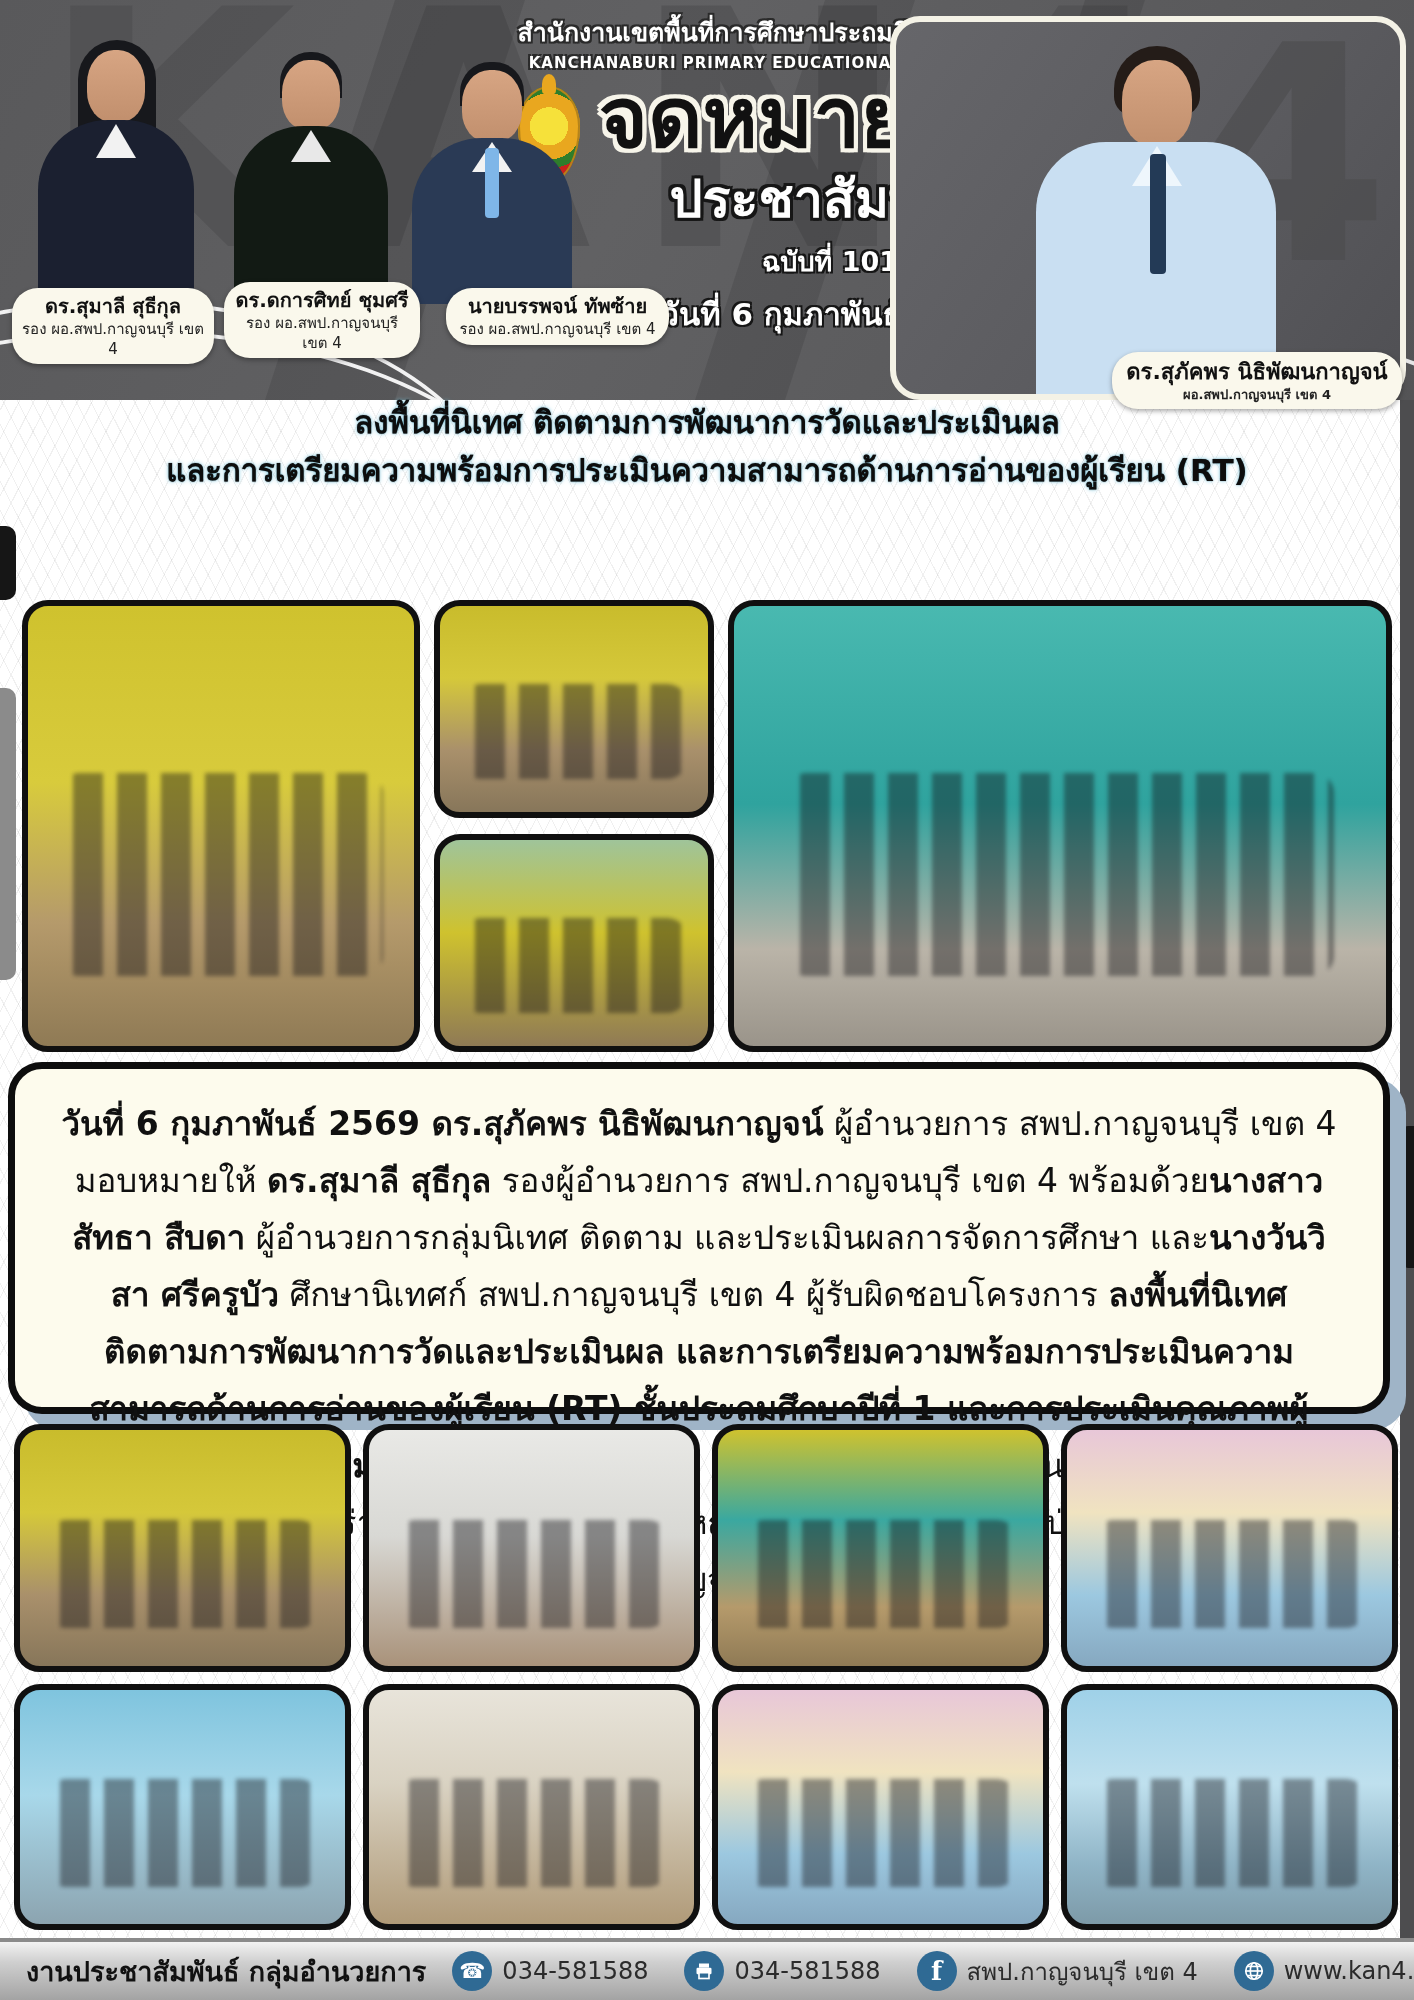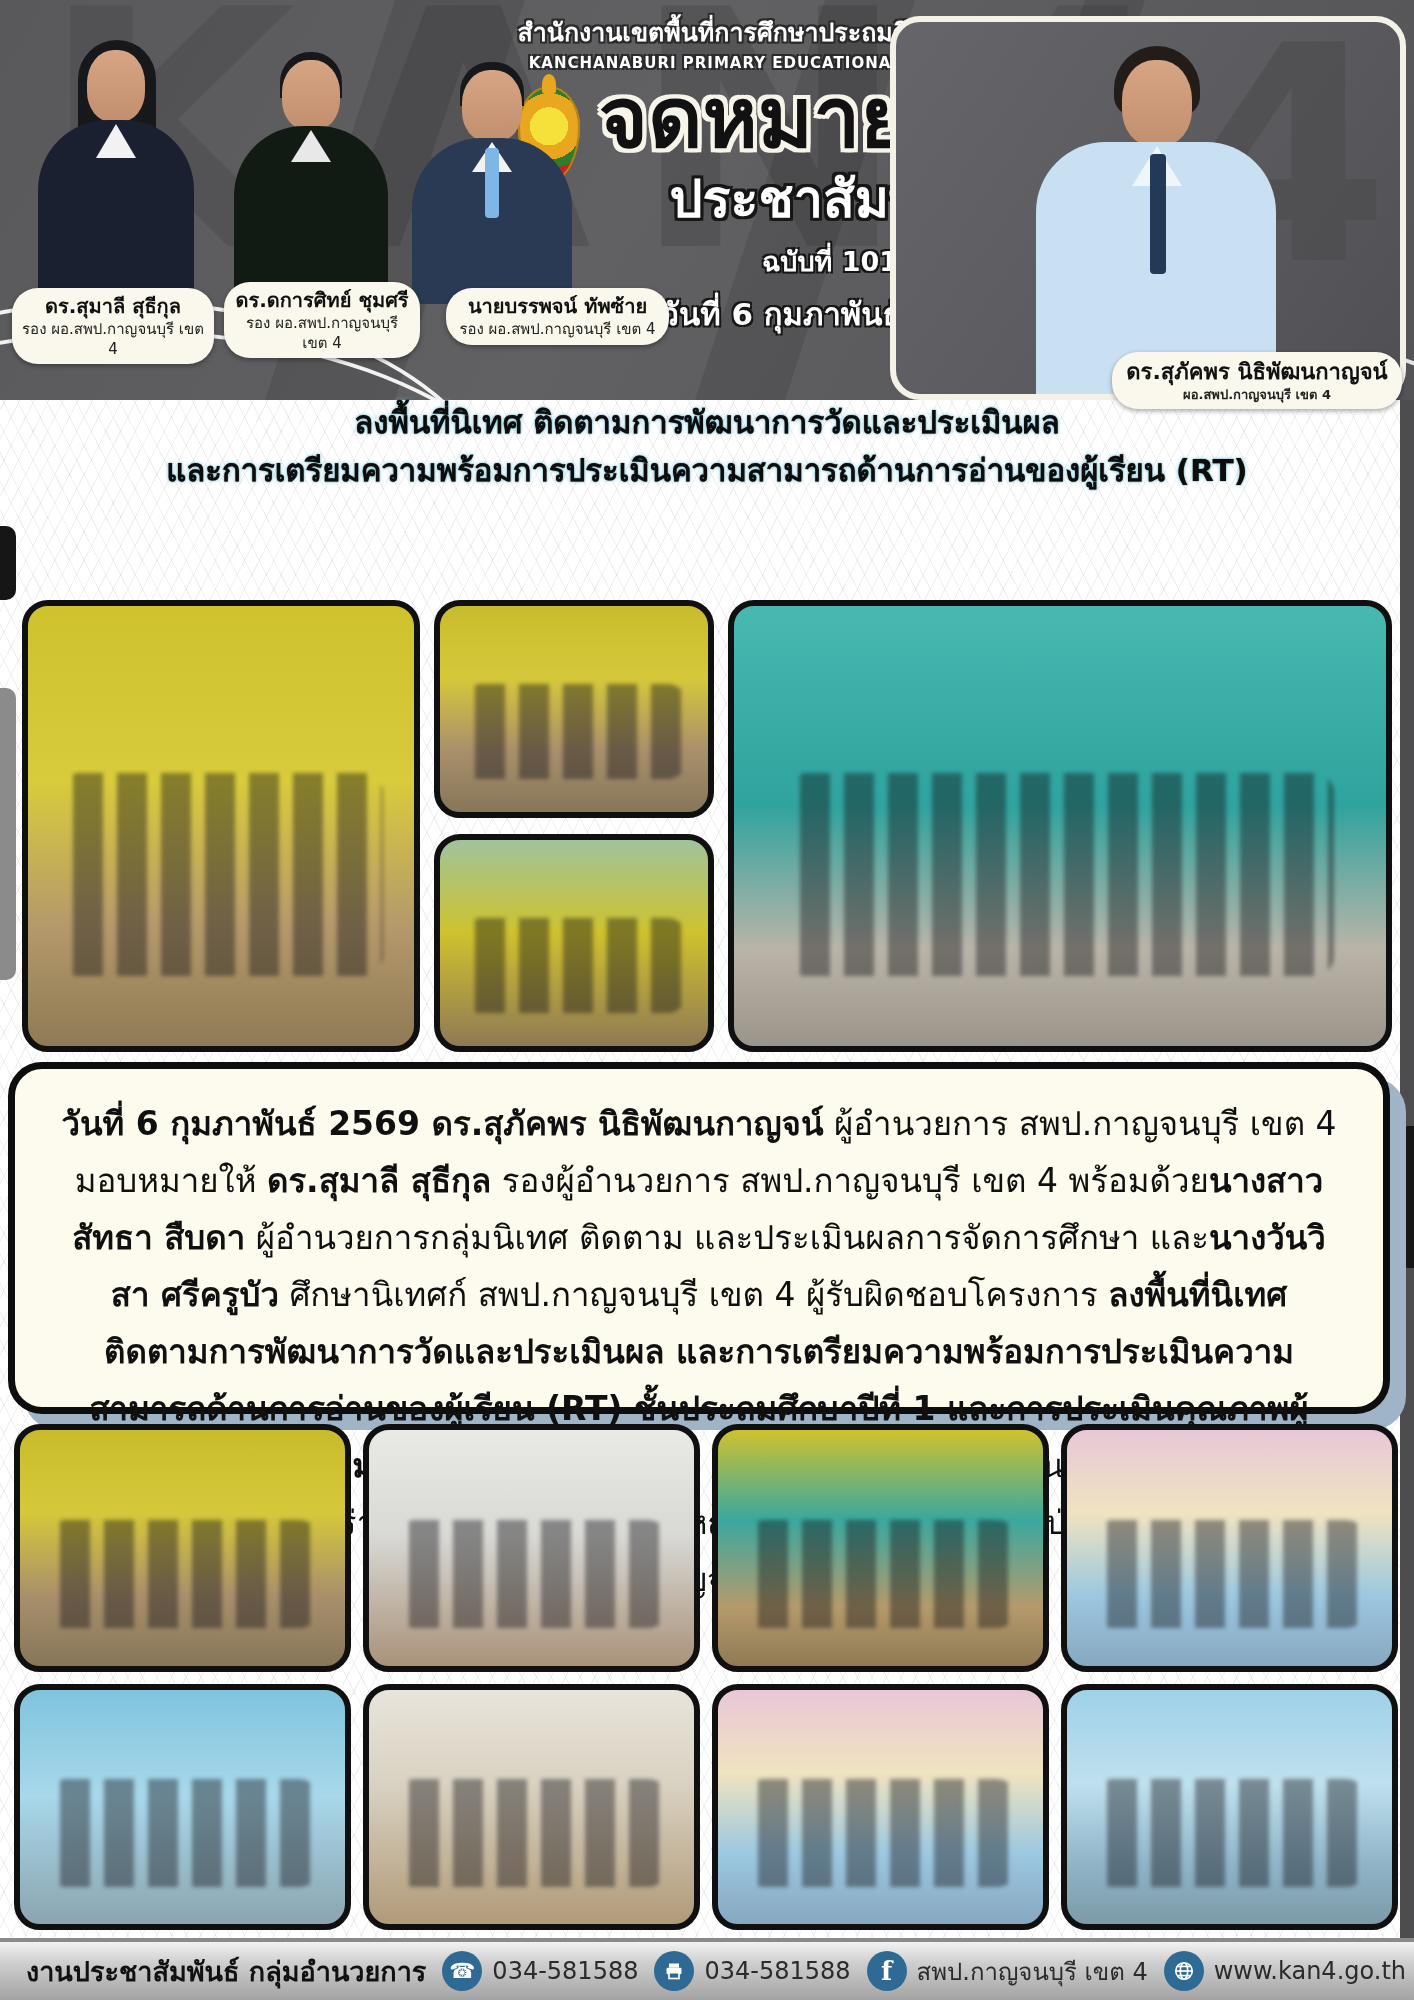--- a/index.html
+++ b/index.html
@@ -108,21 +108,21 @@
   .article-shadow { position:absolute; left:24px; top:1078px; width:1382px; height:352px;
     background:#9fb4c7; border-radius:34px; }
   .article-box { position:absolute; left:8px; top:1062px; width:1382px; height:352px;
     background:#fdfbed; border:7px solid #0d0d0d; border-radius:34px; padding:26px 40px; }
   .article-text { font-size:33px; line-height:57px; color:#101010; text-align:center; }
   .article-text .b { font-weight:800; }
 
   
   .footer { position:absolute; left:0; top:1938px; width:1414px; height:62px;
     background:linear-gradient(180deg,#f2f2f2 0%,#cfcfcf 35%,#a3a3a3 100%);
-    border-top:4px solid #8a8a8a; display:flex; align-items:center; padding:0 26px; gap:8px; }
+    border-top:4px solid #8a8a8a; display:flex; align-items:center; padding:0 26px; gap:18px; }
   .f-label { font-size:27px; font-weight:800; color:#111; white-space:nowrap; margin-right:8px; }
   .f-item { display:flex; align-items:center; gap:10px; white-space:nowrap; }
   .f-txt { font-size:24px; color:#2b2b2b; }
   .f-circle { width:40px; height:40px; border-radius:50%; background:#2f6a94; display:flex;
     align-items:center; justify-content:center; color:#fff; font-size:21px; flex:0 0 auto; }
   .f-sep { width:3px; height:34px; background:linear-gradient(180deg,#fdfdfd,#bdbdbd); border-radius:2px; }
 </style>
 </head>
 <body>
 

